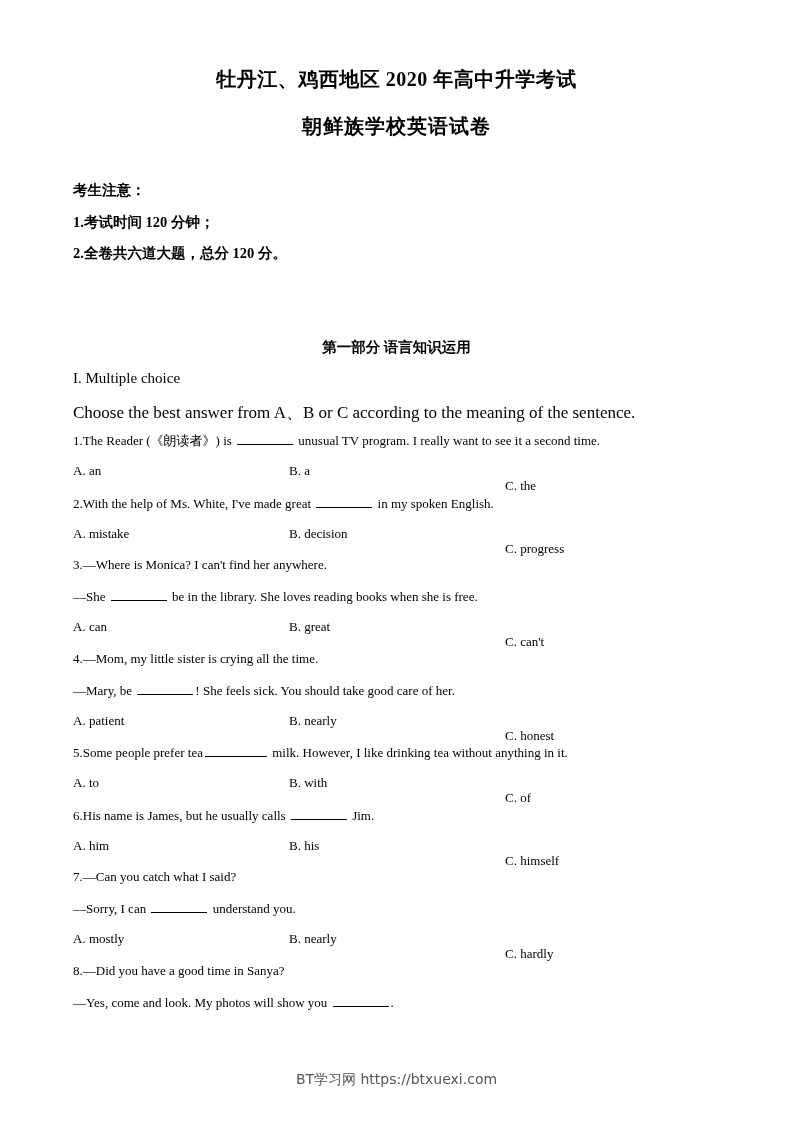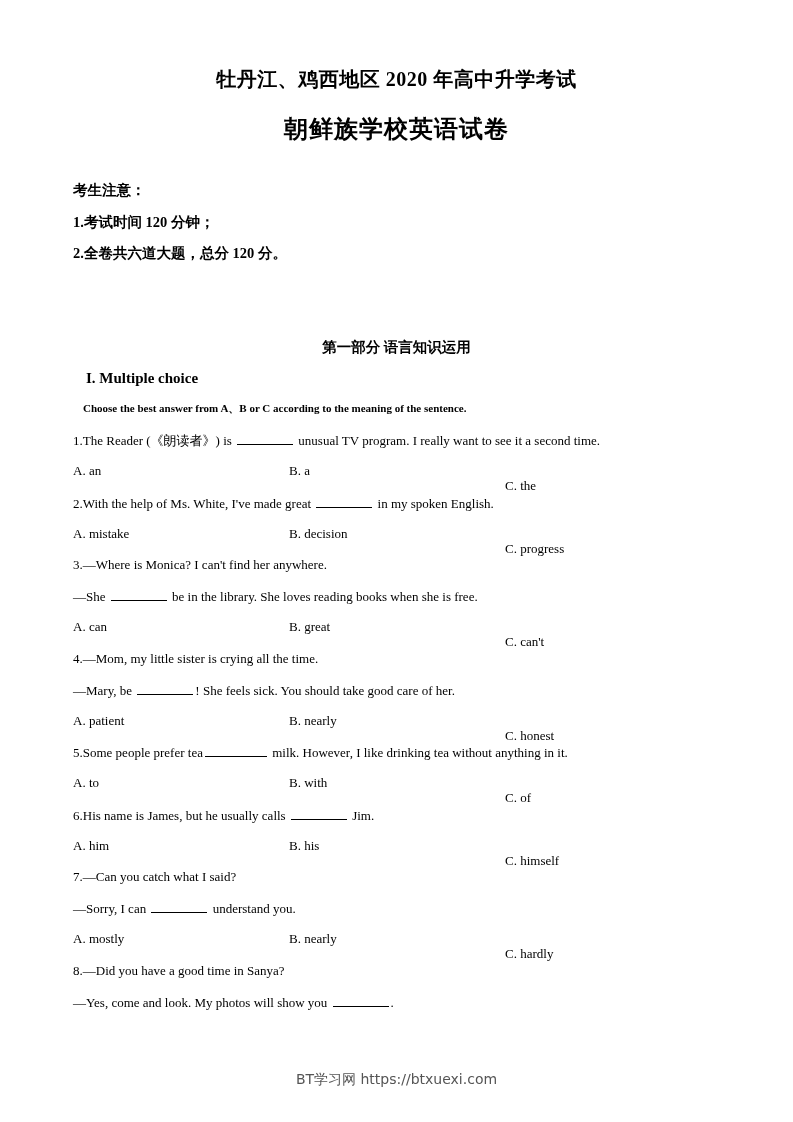--- a/index.html
+++ b/index.html
@@ -1,24 +1,24 @@
 <!DOCTYPE html>
 <html><head>
   <meta charset="utf-8">
   <style>
     html, body { margin: 0; padding: 0; background: #ffffff; }
     body { width: 793px; height: 1122px; position: relative; overflow: hidden;
            font-family: "Liberation Serif", "DejaVu Serif", serif; color: #000; }
     .abs { position: absolute; white-space: nowrap; text-align: center; }
     .title1 { top: 66px; left: 0; width: 793px; text-align: center; font-size: 20px; font-weight: bold; letter-spacing: 0.5px; }
-    .title2 { top: 113px; left: 0; width: 793px; text-align: center; font-size: 24px; font-weight: bold; letter-spacing: 1px; }
+    .title2 { top: 113px; left: 0; width: 793px; text-align: center; font-size: 20px; font-weight: bold; letter-spacing: 1px; }
     .note { left: 73px; font-size: 14.5px; font-weight: bold; }
     .part { top: 338px; left: 0; width: 793px; text-align: center; font-size: 14.5px; font-weight: bold; }
-    .sec-title { top: 370px; left: 86px; font-size: 15px; font-weight: bold; }
-    .instr { top: 401px; left: 83px; font-size: 11px; font-weight: bold; }
+    .sec-title { top: 370px; left: 73px; font-size: 15px; font-weight: normal; }
+    .instr { top: 401px; left: 73px; font-size: 17px; font-weight: normal; }
     .q { left: 73px; font-size: 13px; }
     .opt { font-size: 13px; }
     .optA { left: 73px; }
     .optB { left: 289px; }
     .optC { left: 505px; margin-top: 15px; }
     .blank { display: inline-block; border-bottom: 1px solid #000; width: 56px; height: 12px; vertical-align: baseline; margin: 0 2px; }
     .footer { top: 1071px; left: 0; width: 793px; text-align: center; font-family: "DejaVu Sans", sans-serif; font-size: 14px; color: #555; }
   </style>
 </head>
 <body>

